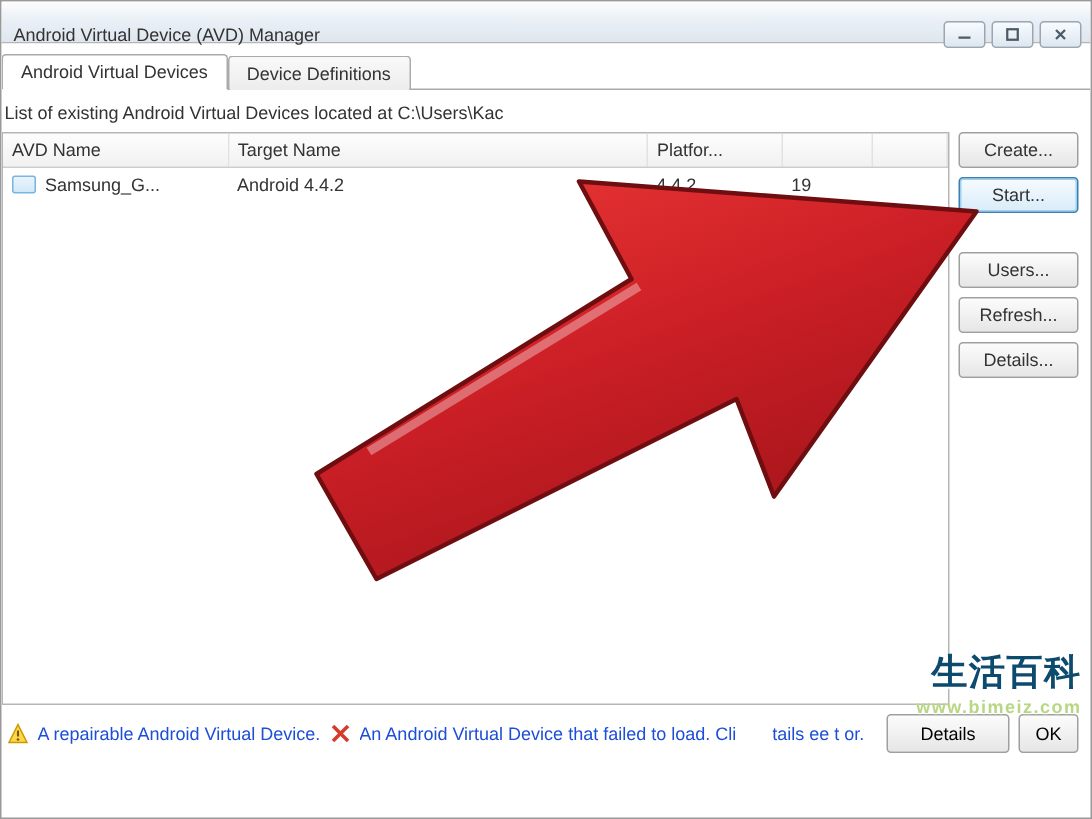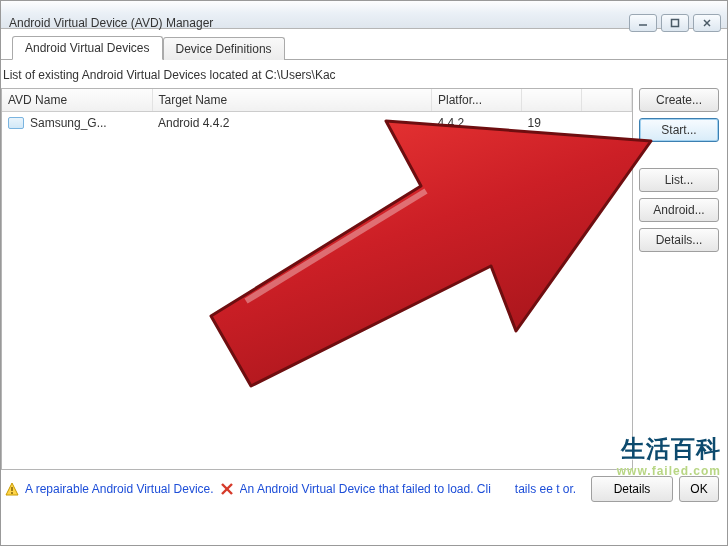--- a/index.html
+++ b/index.html
@@ -21,21 +21,21 @@
     border-radius: 3px;
     background: linear-gradient(to bottom, #f8fbfe, #dde7f0);
     display: flex; align-items: center; justify-content: center;
     color: #4a5a66;
   }
   .win-btn svg { width: 10px; height: 10px; }
 
   
   .tab-strip {
     display: flex; align-items: flex-end;
-    padding: 6px 0 0 11px;
+    padding: 6px 0 0 0;
     border-bottom: 1px solid #aaa;
     background: #fff;
   }
   .tab {
     padding: 4px 12px;
     border: 1px solid #aaa;
     border-bottom: none;
     background: linear-gradient(to bottom,#f9f9f9,#ececec);
     border-radius: 3px 3px 0 0;
     margin-left: 0;
@@ -209,22 +209,22 @@
             <td></td>
           </tr>
         </tbody>
       </table>
     </div>
 
     <div class="side-buttons">
       <div class="btn">Create...</div>
       <div class="btn highlight">Start...</div>
       <div class="btn-gap"></div>
-      <div class="btn">List...</div>
-      <div class="btn">Android...</div>
+      <div class="btn">Users...</div>
+      <div class="btn">Refresh...</div>
       <div class="btn">Details...</div>
     </div>
   </div>
 </div>
 
 <div class="footer">
   <span class="warn-icon">
     <svg viewBox="0 0 14 14">
         <polygon points="7,1 13,13 1,13" fill="#ffd54a" stroke="#c79a00"></polygon>
         <line x1="7" y1="5" x2="7" y2="9" stroke="#7a5b00" stroke-width="1.4"></line>
@@ -259,14 +259,14 @@
            L 460 85
            L 325 275
            L 300 210
            L 60 330
            Z" fill="url(#redg)" stroke="#6e0e10" stroke-width="3" stroke-linejoin="round"></path>
   <path d="M 55 245 L 235 135" stroke="#ffffff" stroke-opacity="0.35" stroke-width="6" fill="none"></path>
 </svg>
 
 <div class="watermark">
   <div class="cn">生活百科</div>
-  <div>www.failed.com</div>
+  <div>www.bimeiz.com</div>
 </div>
 
 </body></html>

